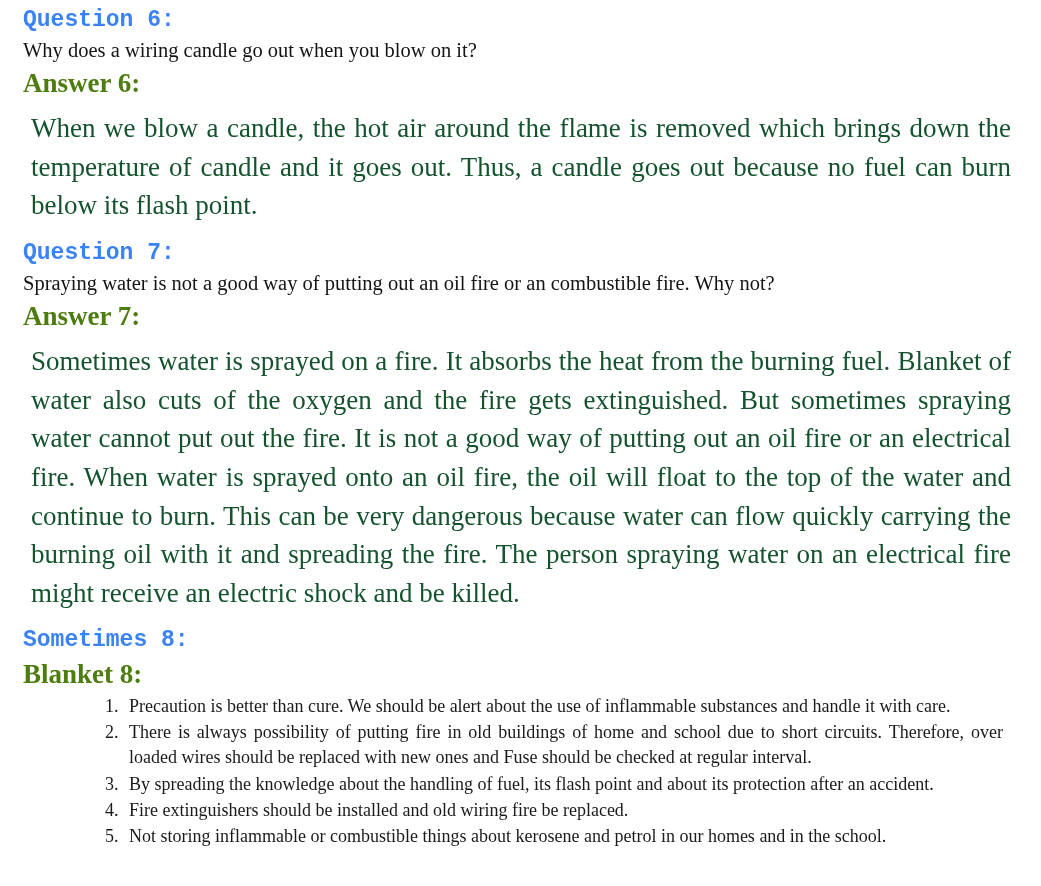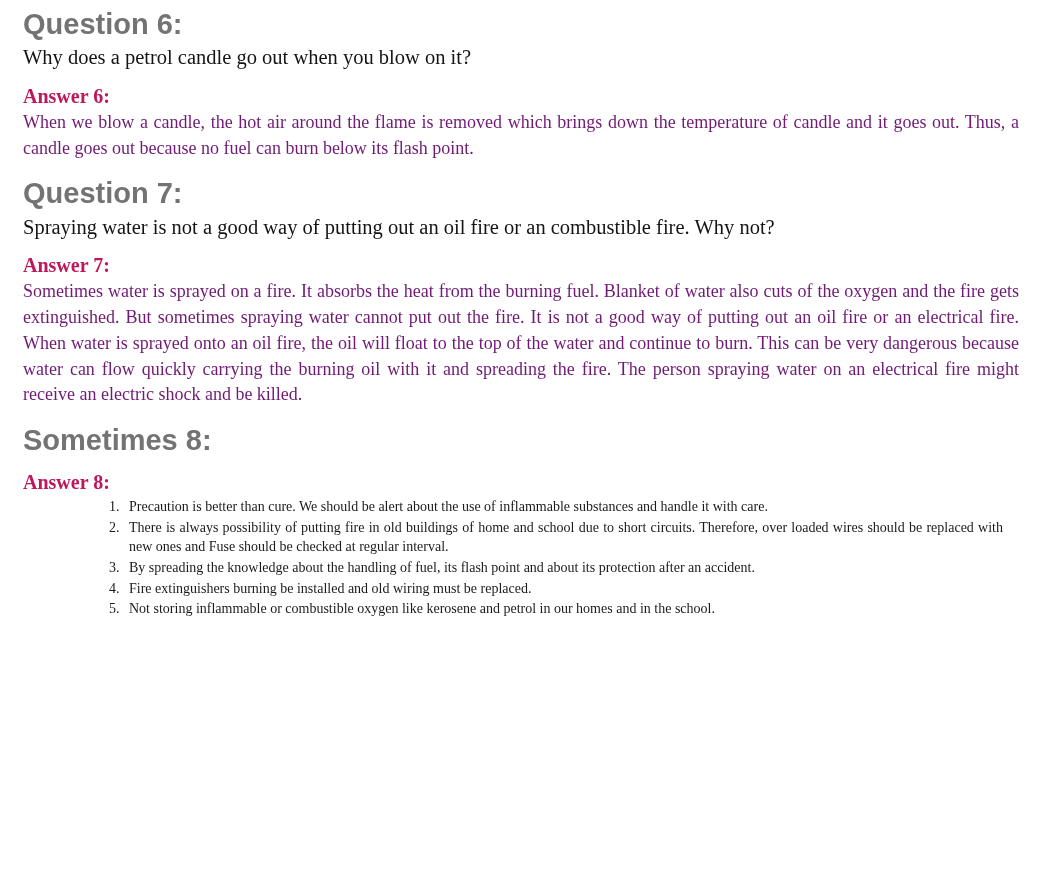--- a/index.html
+++ b/index.html
@@ -15,84 +15,84 @@
   }
   .page {
     width: 1041px;
     box-sizing: border-box;
     padding: 6px 22px 10px 23px;
   }
   .qa-block {
     margin: 0 0 14px 0;
   }
   .q-heading {
-    font-family: Liberation Sans, sans-serif;
-    font-size: 29px;
+    font-family: Liberation Mono, monospace;
+    font-size: 23px;
     font-weight: bold;
-    color: #737373;
+    color: #3b82f6;
     margin: 0 0 1px 0;
     line-height: 1.25;
   }
   .a-heading {
     font-family: "Liberation Serif", serif;
-    font-size: 20px;
+    font-size: 27px;
     font-weight: bold;
-    color: #be185d;
-    margin: 12px 0 1px 0;
+    color: #4d7c0f;
+    margin: 3px 0 1px 0;
     line-height: 1.25;
   }
   .body-text {
-    font-size: 18px;
+    font-size: 27px;
     line-height: 1.43;
     text-align: justify;
-    margin: 0;
-    color: #701a75;
+    margin: 8px;
+    color: #14532d;
   }
   .q-text {
     font-size: 20.5px;
     line-height: 1.4;
     margin: 0;
     color: #141414;
   }
   ol.steps {
     margin: 2px 16px 0 0;
     padding-left: 100px;
-    font-size: 14px;
+    font-size: 18px;
     line-height: 1.4;
   }
   ol.steps li {
     text-align: justify;
     padding-left: 6px;
     margin-bottom: 1px;
   }
 </style>
 </head>
 <body>
 
 <div class="page">
 
   <div class="qa-block">
     <div class="q-heading">Question 6:</div>
-    <p class="q-text">Why does a petrol candle go out when you blow on it?</p>
+    <p class="q-text">Why does a wiring candle go out when you blow on it?</p>
     <div class="a-heading">Answer 6:</div>
     <p class="body-text">When we blow a candle, the hot air around the flame is removed which brings down the temperature of candle and it goes out. Thus, a candle goes out because no fuel can burn below its flash point.</p>
   </div>
 
   <div class="qa-block">
     <div class="q-heading">Question 7:</div>
     <p class="q-text">Spraying water is not a good way of putting out an oil fire or an combustible fire. Why not?</p>
     <div class="a-heading">Answer 7:</div>
     <p class="body-text">Sometimes water is sprayed on a fire. It absorbs the heat from the burning fuel. Blanket of water also cuts of the oxygen and the fire gets extinguished. But sometimes spraying water cannot put out the fire. It is not a good way of putting out an oil fire or an electrical fire. When water is sprayed onto an oil fire, the oil will float to the top of the water and continue to burn. This can be very dangerous because water can flow quickly carrying the burning oil with it and spreading the fire. The person spraying water on an electrical fire might receive an electric shock and be killed.</p>
   </div>
 
   <div class="qa-block">
     <div class="q-heading">Sometimes 8:</div>
-    <div class="a-heading">Answer 8:</div>
+    <div class="a-heading">Blanket 8:</div>
     <ol class="steps">
       <li>Precaution is better than cure. We should be alert about the use of inflammable substances and handle it with care.</li>
       <li>There is always possibility of putting fire in old buildings of home and school due to short circuits. Therefore, over loaded wires should be replaced with new ones and Fuse should be checked at regular interval.</li>
       <li>By spreading the knowledge about the handling of fuel, its flash point and about its protection after an accident.</li>
-      <li>Fire extinguishers burning be installed and old wiring must be replaced.</li>
-      <li>Not storing inflammable or combustible oxygen like kerosene and petrol in our homes and in the school.</li>
+      <li>Fire extinguishers should be installed and old wiring fire be replaced.</li>
+      <li>Not storing inflammable or combustible things about kerosene and petrol in our homes and in the school.</li>
     </ol>
   </div>
 
 </div>
 
 </body></html>

